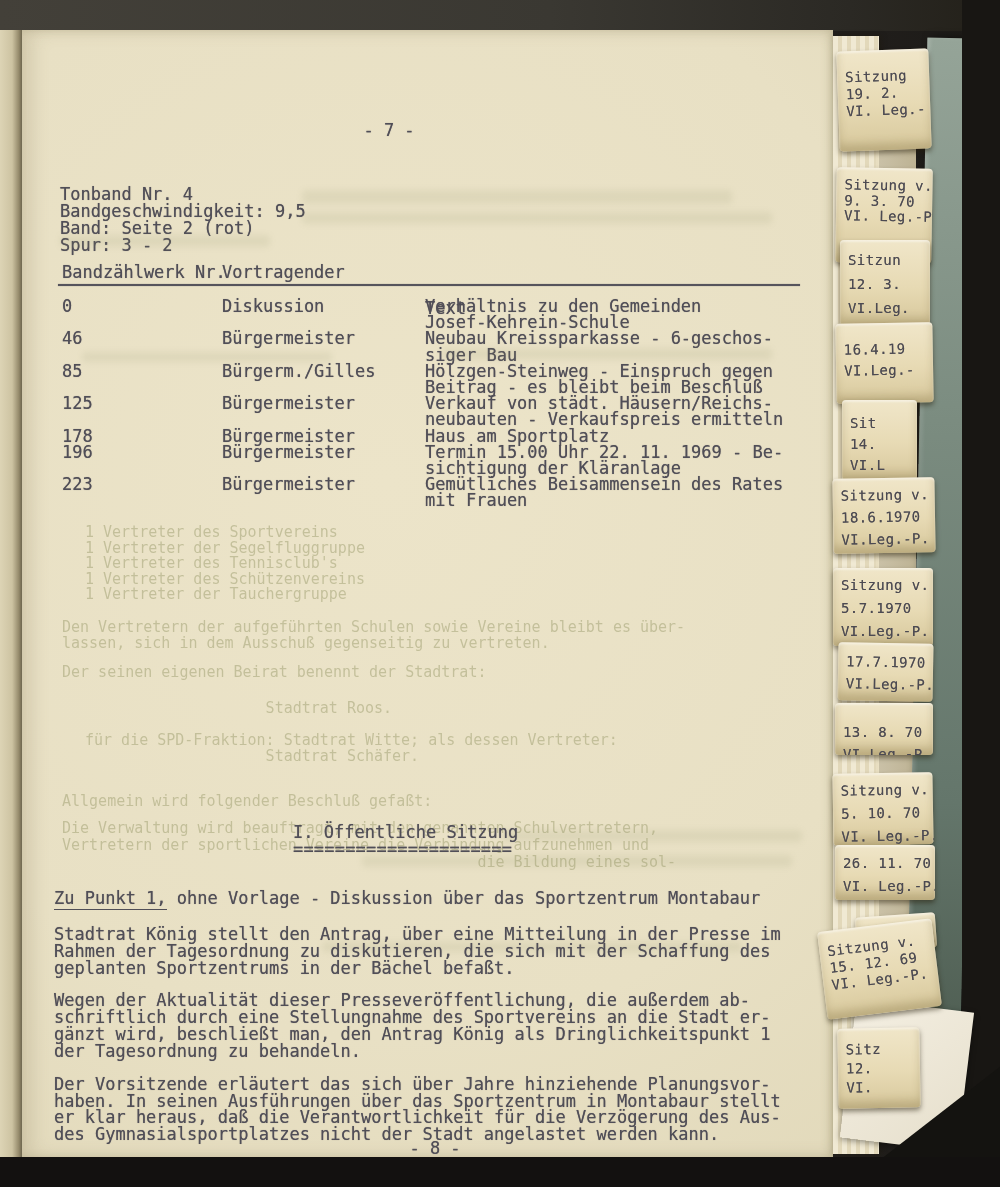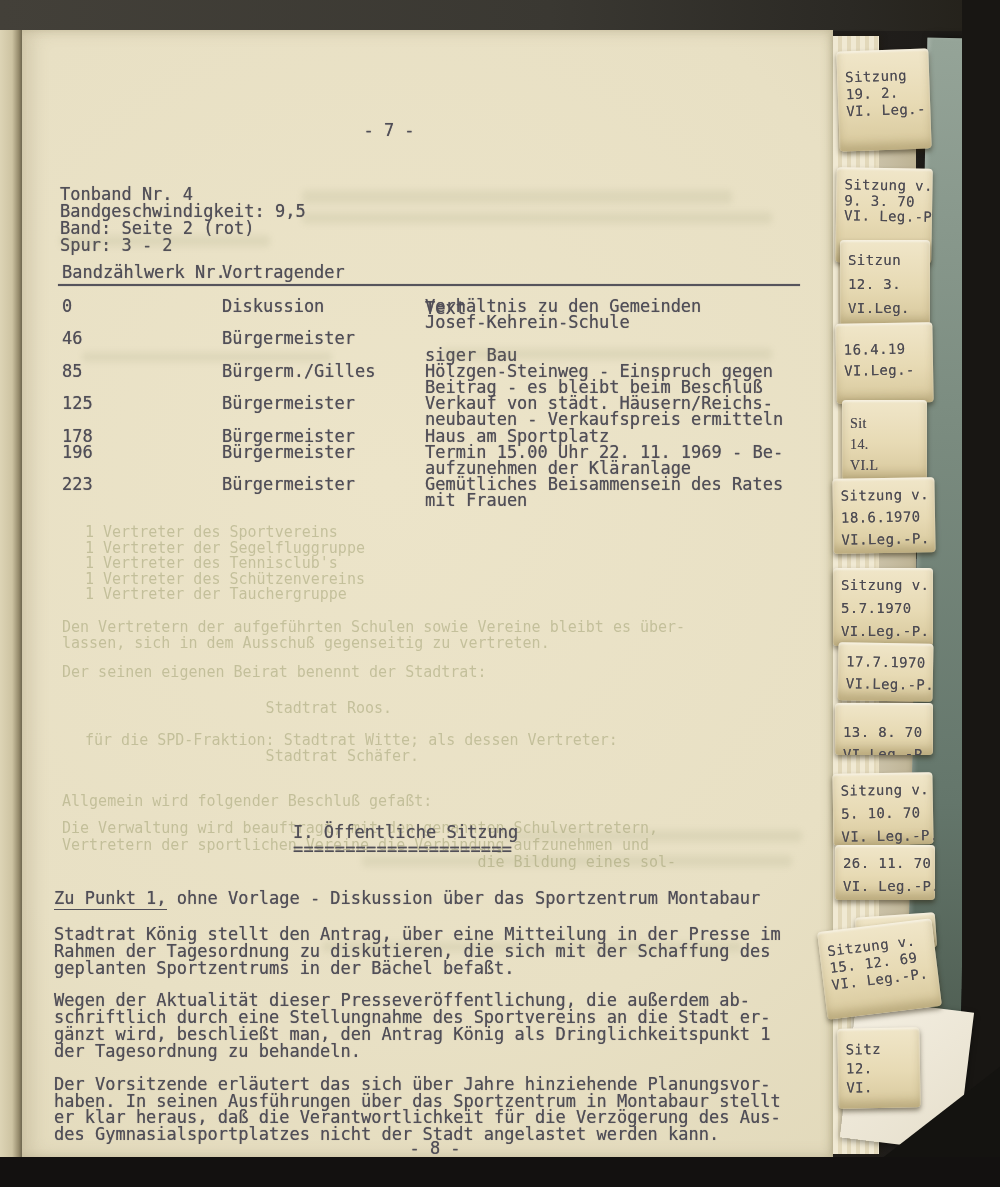--- a/index.html
+++ b/index.html
@@ -93,20 +93,21 @@
           <span class="td td-nr">0</span>
           <span class="td td-speaker">Diskussion</span>
           <span class="td td-text">Verhältnis zu den Gemeinden</span>
         </div>
         <div class="trow-line">
           <span class="td td-text">Josef-Kehrein-Schule</span>
         </div>
         <div class="trow-line">
           <span class="td td-nr">46</span>
           <span class="td td-speaker">Bürgermeister</span>
+          <span class="td td-text">Neubau Kreissparkasse - 6-geschos-</span>
         </div>
         <div class="trow-line">
           <span class="td td-text">siger Bau</span>
         </div>
         <div class="trow-line">
           <span class="td td-nr">85</span>
           <span class="td td-speaker">Bürgerm./Gilles</span>
           <span class="td td-text">Hölzgen-Steinweg - Einspruch gegen</span>
         </div>
         <div class="trow-line">
@@ -124,21 +125,21 @@
           <span class="td td-nr">178</span>
           <span class="td td-speaker">Bürgermeister</span>
           <span class="td td-text">Haus am Sportplatz</span>
         </div>
         <div class="trow-line">
           <span class="td td-nr">196</span>
           <span class="td td-speaker">Bürgermeister</span>
           <span class="td td-text">Termin 15.00 Uhr 22. 11. 1969 - Be-</span>
         </div>
         <div class="trow-line">
-          <span class="td td-text">aufzunehmen der Kläranlage</span>
+          <span class="td td-text">sichtigung der Kläranlage</span>
         </div>
         <div class="trow-line">
           <span class="td td-nr">223</span>
           <span class="td td-speaker">Bürgermeister</span>
           <span class="td td-text">Gemütliches Beisammensein des Rates</span>
         </div>
         <div class="trow-line">
           <span class="td td-text">mit Frauen</span>
         </div>
       </div>
@@ -230,21 +231,21 @@
       </div>
       <div class="tab" style="left: 840px; top: 240px; width: 90px; height: 85px; transform: rotate(0deg); padding-top: 8px; padding-left: 8px; line-height: 24px; box-sizing: border-box;">
         <div class="gl">Sitzun</div>
         <div class="gl">12. 3.</div>
         <div class="gl">VI.Leg.</div>
       </div>
       <div class="tab" style="left: 836px; top: 323px; width: 97px; height: 80px; transform: rotate(-1deg); padding-top: 16px; padding-left: 8px; line-height: 21px; box-sizing: border-box;">
         <div class="gl">16.4.19</div>
         <div class="gl">VI.Leg.-</div>
       </div>
-      <div class="tab" style="left: 842px; top: 400px; width: 85px; height: 80px; transform: rotate(0deg); padding-top: 13px; padding-left: 8px; line-height: 21px; box-sizing: border-box; font-family: Liberation Serif, serif;">
+      <div class="tab" style="left: 842px; top: 400px; width: 75px; height: 80px; transform: rotate(0deg); padding-top: 13px; padding-left: 8px; line-height: 21px; box-sizing: border-box;">
         <div class="gl">Sit</div>
         <div class="gl">14.</div>
         <div class="gl">VI.L</div>
       </div>
       <div class="tab" style="left: 833px; top: 478px; width: 102px; height: 75px; transform: rotate(-1deg); padding-top: 6px; padding-left: 8px; line-height: 22px; box-sizing: border-box;">
         <div class="gl">Sitzung v.</div>
         <div class="gl">18.6.1970</div>
         <div class="gl">VI.Leg.-P.</div>
       </div>
       <div class="tab" style="left: 833px; top: 568px; width: 100px; height: 78px; transform: rotate(0deg); padding-top: 6px; padding-left: 8px; line-height: 23px; box-sizing: border-box;">

